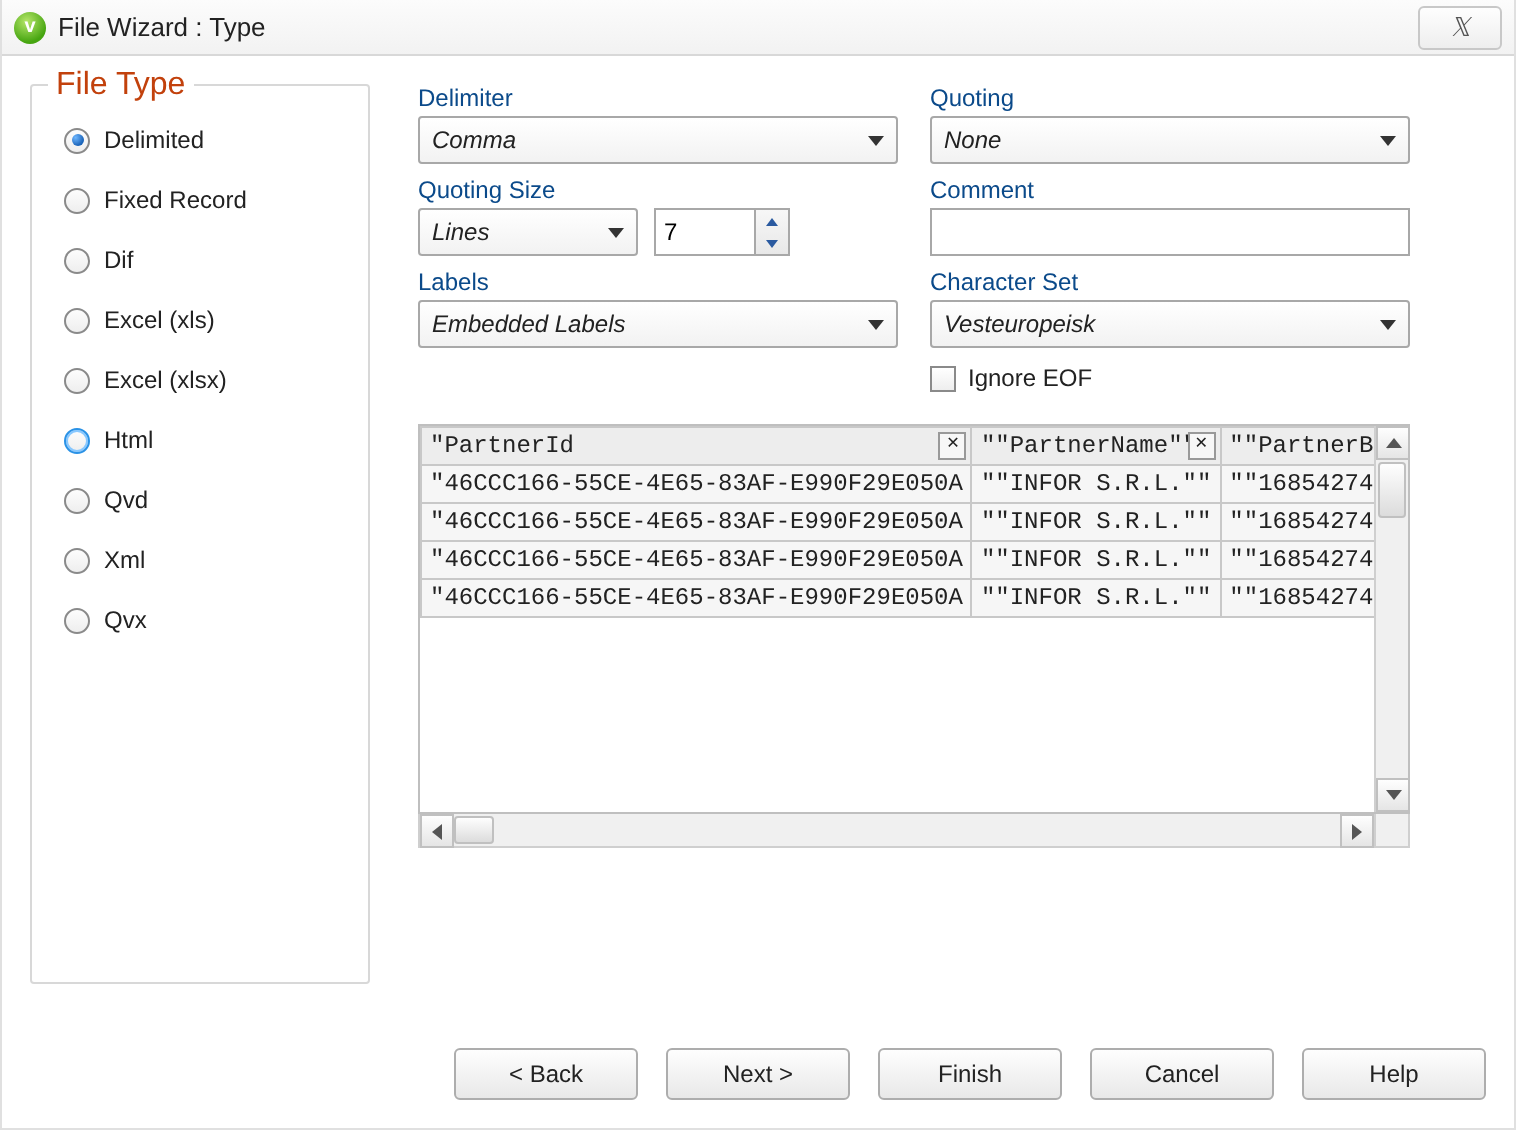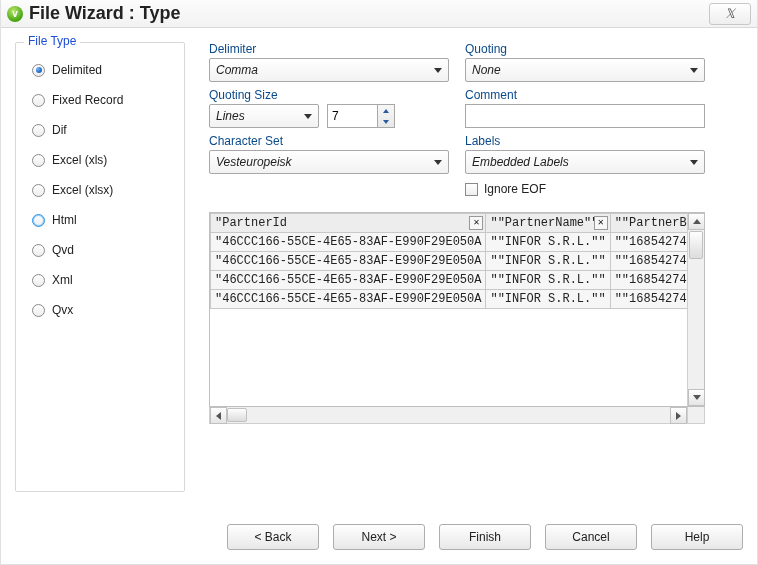--- a/index.html
+++ b/index.html
@@ -31,21 +31,21 @@
     border-radius: 50%;
     background: radial-gradient(circle at 40% 30%, #b6e66a, #46a510 70%);
     margin-right: 6px;
     display: inline-flex;
     align-items: center;
     justify-content: center;
     color: #fff;
     font-size: 10px;
     font-weight: bold;
   }
-  .title-text { font-size: 18px; font-weight: bold; }
+  .title-text { font-size: 13px; }
   .close-btn {
     margin-left: auto;
     width: 42px; height: 22px;
     border: 1px solid #c8c8c8;
     border-radius: 3px;
     background: linear-gradient(#fefefe,#eee);
     display: flex; align-items: center; justify-content: center;
     font-family: Georgia, serif;
     font-style: italic;
     font-size: 13px;
@@ -62,22 +62,22 @@
     border: 1px solid #d8d8d8;
     border-radius: 2px;
     position: relative;
     padding: 14px 10px 10px 10px;
   }
   .group-label {
     position: absolute;
     top: -9px; left: 8px;
     background: #fff;
     padding: 0 4px;
-    color: #1d4ed8;
-    font-size: 12px;
+    color: #c2410c;
+    font-size: 16px;
   }
   .radio-row {
     display: flex;
     align-items: center;
     margin: 6px 0 16px 6px;
     cursor: pointer;
   }
   .radio {
     width: 13px; height: 13px;
     border: 1px solid #8a8a8a;
@@ -350,31 +350,31 @@
           </div>
         </div>
       </div>
 
       <div>
         <div class="field-label">Comment</div>
         <input class="textin" value="" style="">
       </div>
 
       <div>
+        <div class="field-label">Labels</div>
+        <div class="select">
+          <span>Embedded Labels</span>
+          <span class="carets"></span>
+        </div>
+      </div>
+
+      <div>
         <div class="field-label">Character Set</div>
         <div class="select">
           <span>Vesteuropeisk</span>
-          <span class="carets"></span>
-        </div>
-      </div>
-
-      <div>
-        <div class="field-label">Labels</div>
-        <div class="select">
-          <span>Embedded Labels</span>
           <span class="carets"></span>
         </div>
       </div>
 
       <div></div>
       <div class="check-row">
         <span class="checkbox"></span>
         <span>Ignore EOF</span>
       </div>
 

